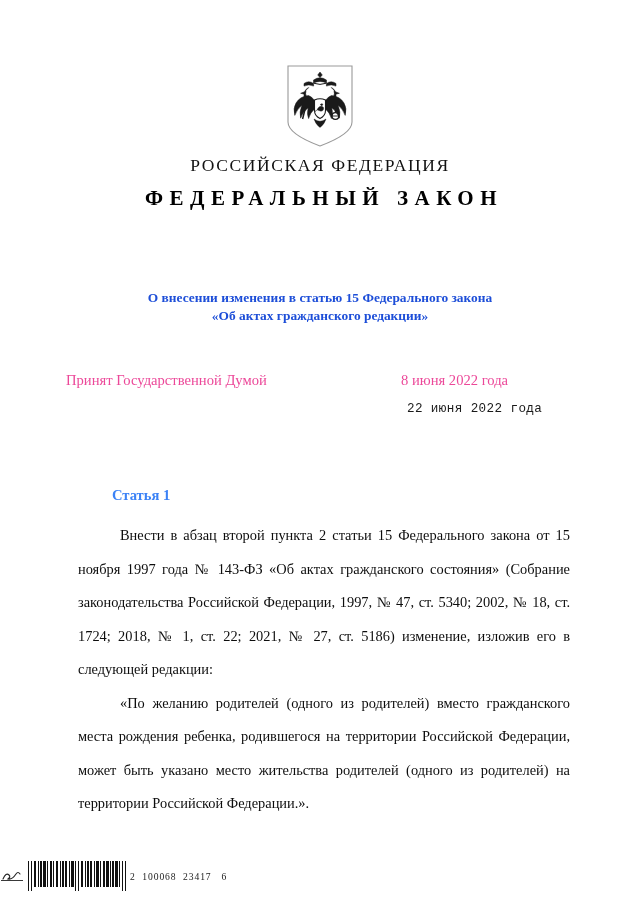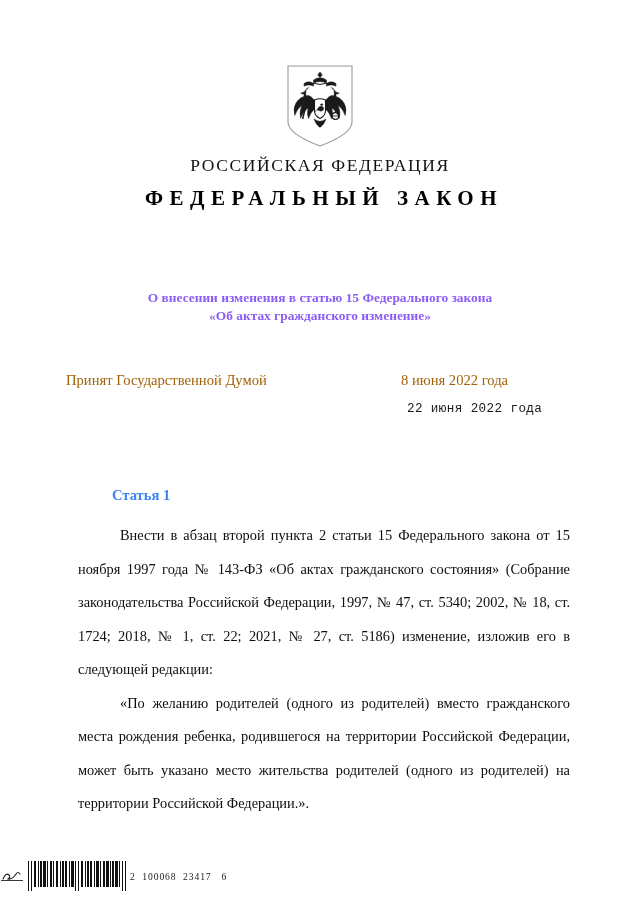--- a/index.html
+++ b/index.html
@@ -45,39 +45,39 @@
   }
 
   
   .subtitle {
     position:absolute; left:70px; right:70px; top:289px;
     text-align:center;
     font-family:"Liberation Serif", serif;
     font-weight:bold;
     font-size:13.4px;
     line-height:17.5px;
-    color:#8b5cf6;
+    color:#1d4ed8;
   }
   .subtitle div { white-space:nowrap; }
 
   
   .adopt-block {
     position:absolute; left:66px; right:60px; top:372px;
   }
   .adopt-row {
     position:relative;
     height:28px;
   }
   .adopt-row .label { position:absolute; left:0; top:0; }
   .adopt-row .date  { position:absolute; left:335px; top:0; }
 
   .row-serif .label, .row-serif .date {
     font-family:"Liberation Serif", serif;
     font-size:14.6px;
-    color:#a16207;
+    color:#ec4899;
   }
   .row-mono .label, .row-mono .date {
     font-family:"Liberation Mono", monospace;
     font-size:12.6px;
     letter-spacing:0.4px;
     color:#1a1a1a;
   }
   .row-mono .label { top:2px; }
   .row-mono .date  { left:341px; top:2px; }
 
@@ -181,21 +181,21 @@
       </g>
     </svg>
   </div>
 
   <div class="country-title">РОССИЙСКАЯ ФЕДЕРАЦИЯ</div>
 
   <div class="law-title">ФЕДЕРАЛЬНЫЙ ЗАКОН</div>
 
   <div class="subtitle">
     <div>О внесении изменения в статью 15 Федерального закона</div>
-    <div>«Об актах гражданского изменение»</div>
+    <div>«Об актах гражданского редакции»</div>
   </div>
 
   <div class="adopt-block">
     <div class="adopt-row row-serif">
       <span class="label">Принят Государственной Думой</span>
       <span class="date">8 июня 2022 года</span>
     </div>
     <div class="adopt-row row-mono">
       <span class="date">22 июня 2022 года</span>
     </div>

